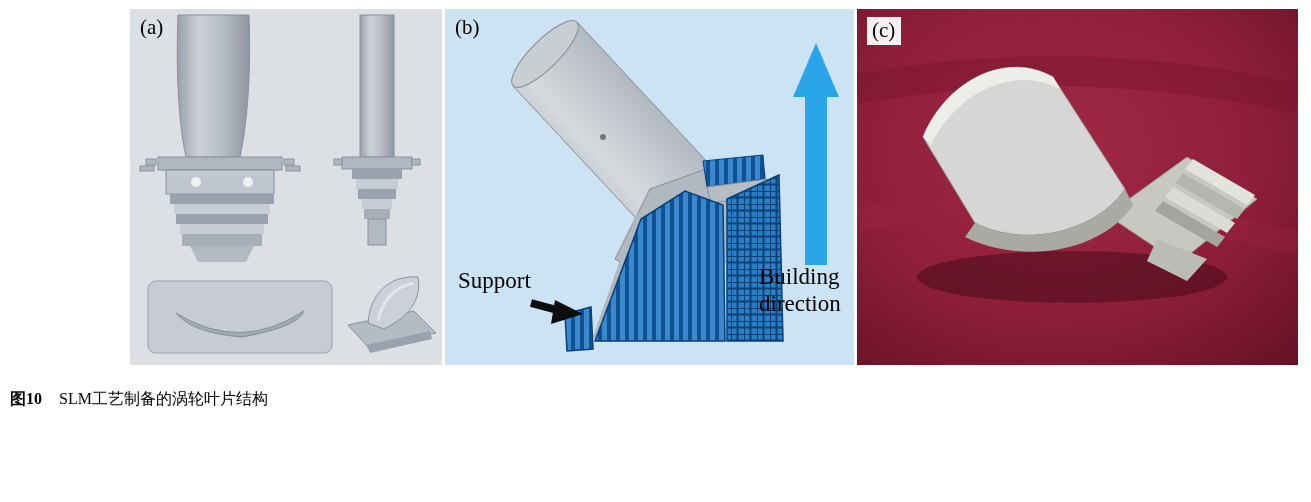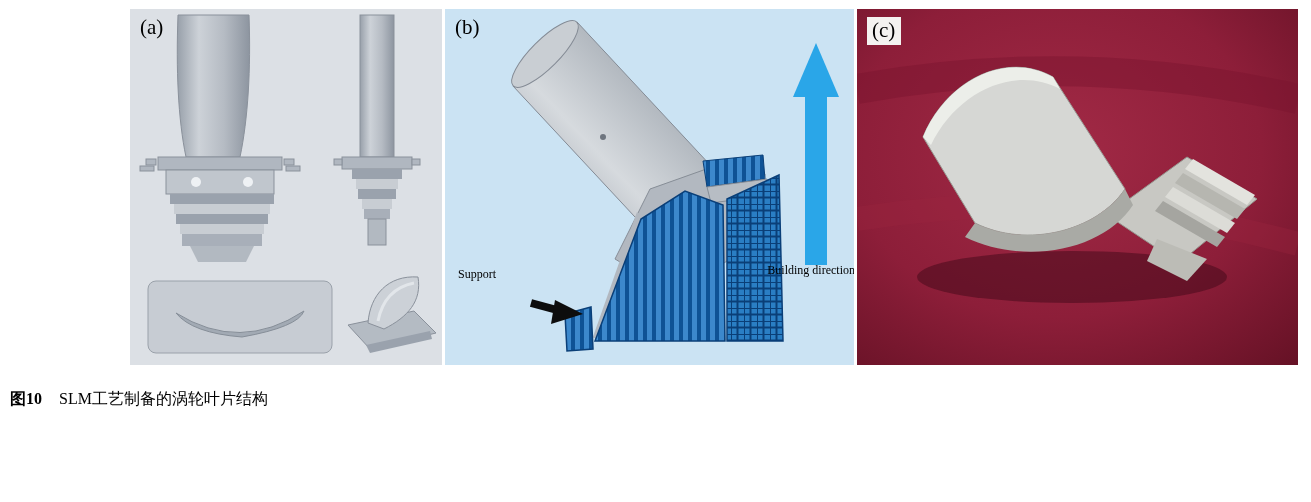--- a/index.html
+++ b/index.html
@@ -6,23 +6,23 @@
   body{width:1311px;height:502px;font-family:"Liberation Serif","DejaVu Serif",serif;color:#000;position:relative;overflow:hidden;}
   .figure{position:absolute;left:0;top:0;width:1311px;height:502px;}
   .panels{position:absolute;left:130px;top:9px;display:flex;gap:3px;}
   .panel{position:relative;height:356px;overflow:hidden;}
   .panel-a{width:312px;}
   .panel-b{width:409px;}
   .panel-c{width:441px;}
   .panel svg{display:block;position:absolute;left:0;top:0;}
   .panel-label{position:absolute;left:10px;top:8px;font-size:21px;line-height:1;color:#000;z-index:3;}
   .panel-label.chip{background:#f4f2f0;padding:3px 6px 4px 5px;}
-  .anno{position:absolute;font-size:12px;line-height:1.18;color:#000;z-index:3;}
+  .anno{position:absolute;font-size:23px;line-height:1.18;color:#000;z-index:3;}
   .support-label{left:13px;top:258px;}
-  .building-label{left:314px;top:254px;width:96px;text-align:right;}
+  .building-label{left:314px;top:254px;width:96px;text-align:left;}
   .caption{position:absolute;left:10px;font-size:16px;line-height:34px;}
   .caption .tag{font-weight:bold;margin-right:17px;}
   .caption-cn{top:382px;width:1290px;}
   .caption-en{top:417px;width:1295px;}
 </style>
 </head>
 <body>
 
 <div class="figure">
 

